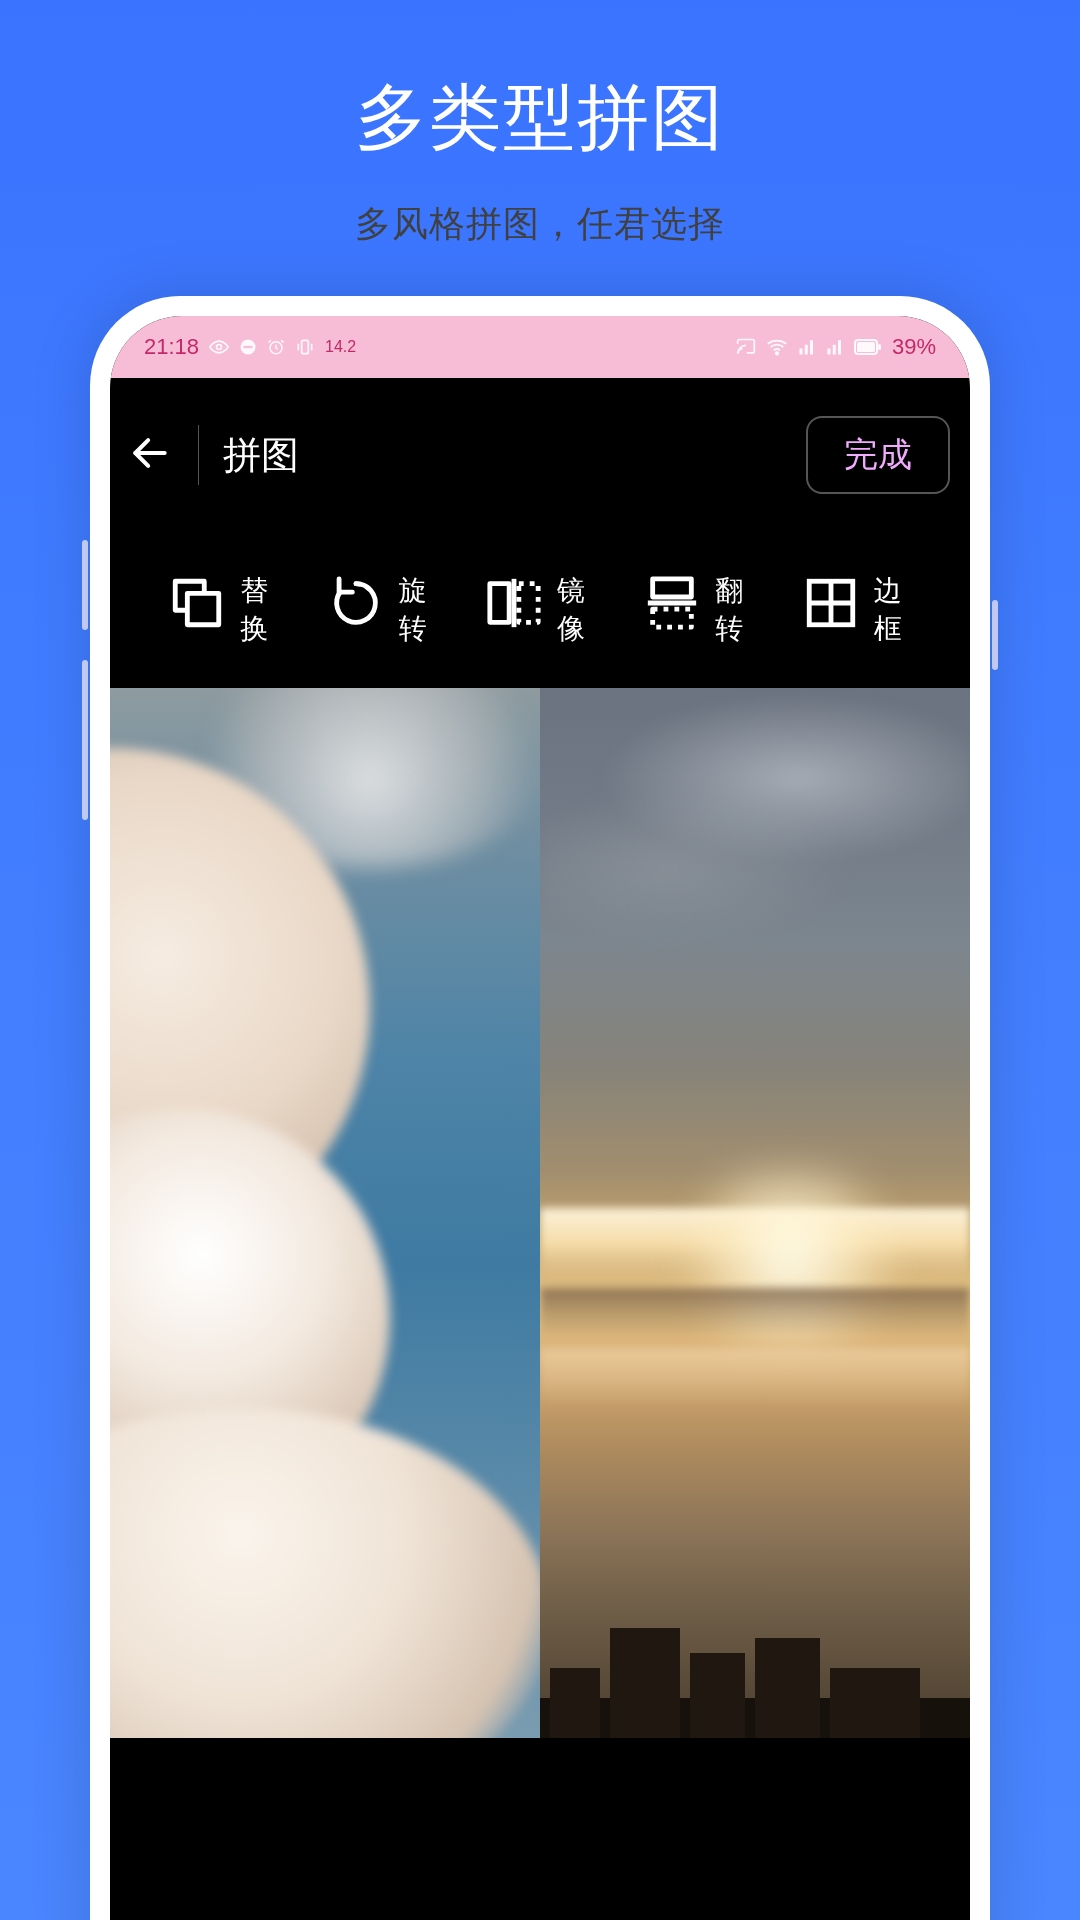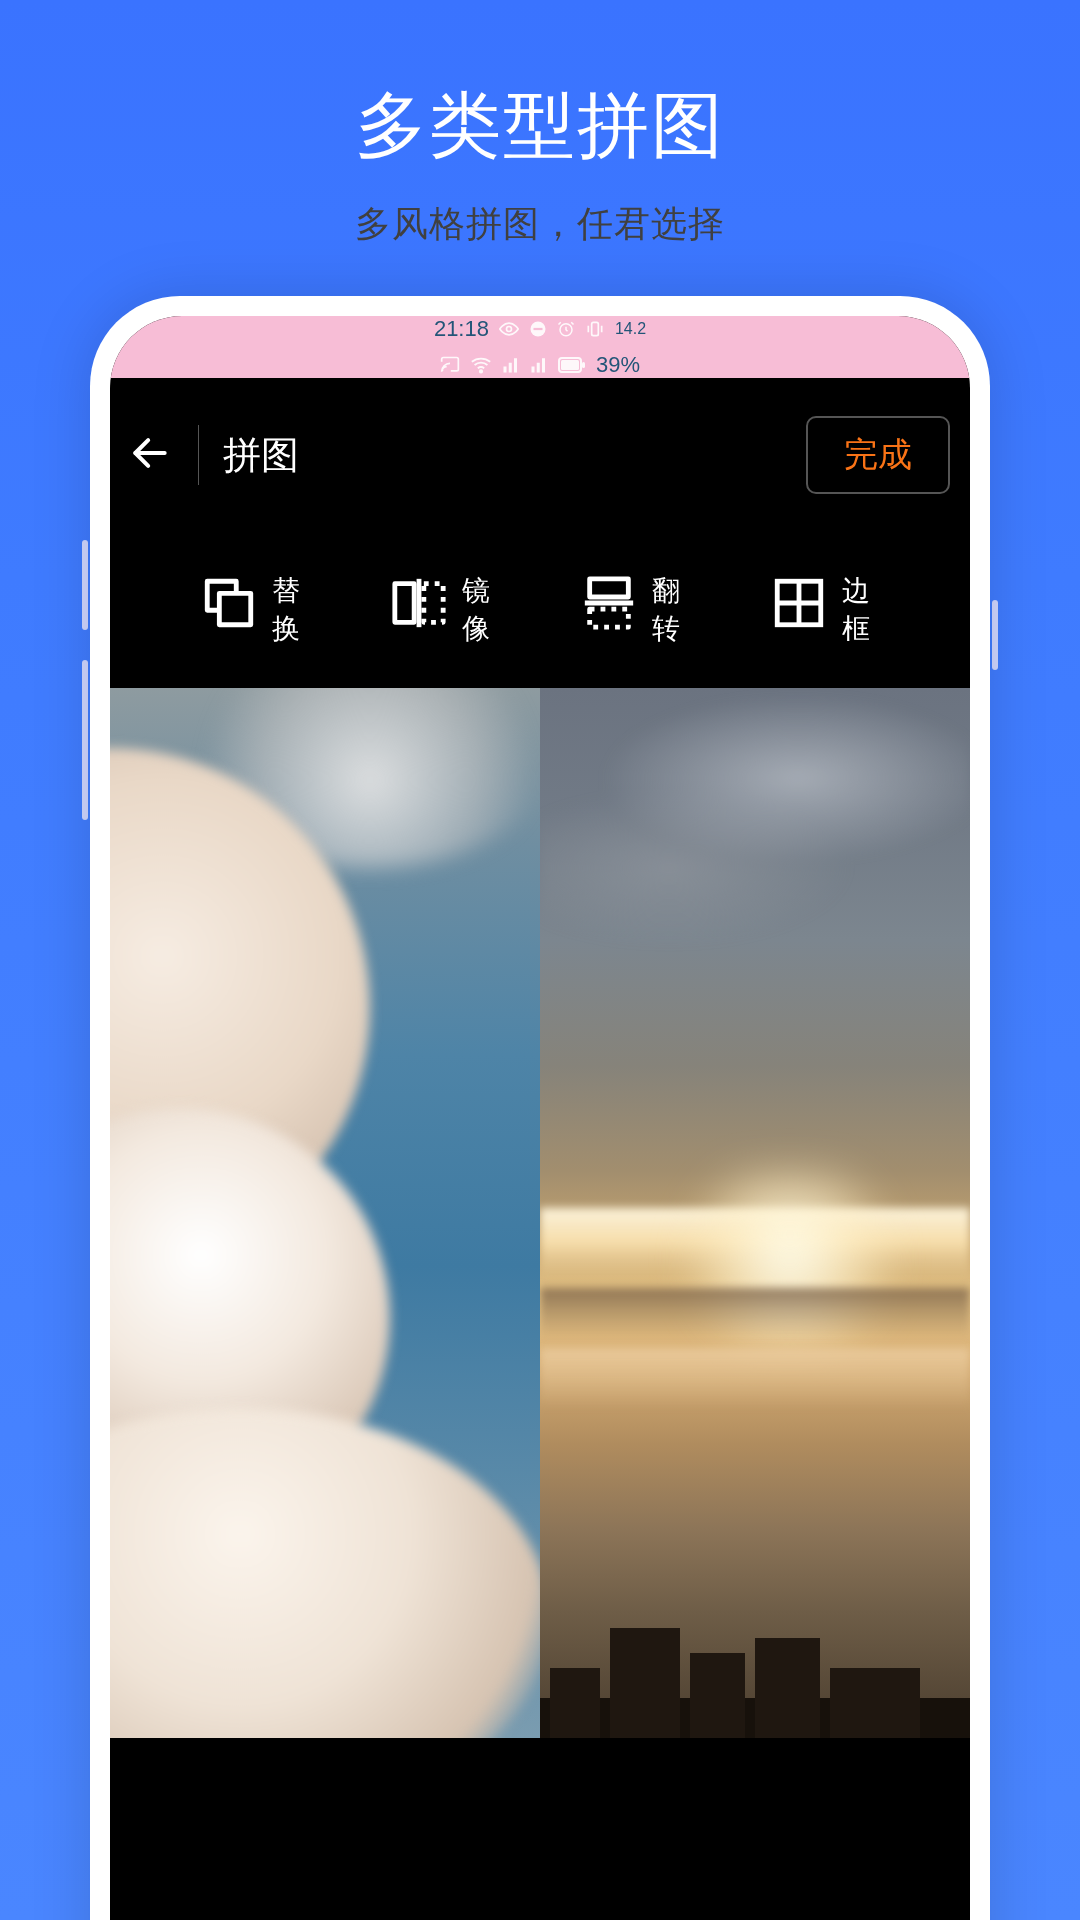--- a/index.html
+++ b/index.html
@@ -5,21 +5,21 @@
   * { margin: 0; padding: 0; box-sizing: border-box; }
   html, body { width: 1080px; height: 1920px; overflow: hidden; }
   body {
     background: linear-gradient(180deg, #3a73ff 0%, #3f7bff 30%, #4a86ff 100%);
     font-family: -apple-system, "PingFang SC", "Microsoft YaHei", sans-serif;
     position: relative;
   }
 
   .promo-title {
     position: absolute;
-    top: 78px;
+    top: 70px;
     left: 0; right: 0;
     text-align: center;
     color: #ffffff;
     font-size: 72px;
     font-weight: 400;
     letter-spacing: 2px;
   }
   .promo-subtitle {
     position: absolute;
     top: 200px;
@@ -61,25 +61,24 @@
   .side-btn.l2 { left: 82px; top: 660px; height: 160px; }
   .side-btn.r1 { right: 82px; top: 600px; height: 70px; left: auto; }
 
   
   .status-bar {
     height: 62px;
     background: #f7bdd6;
     display: flex;
     align-items: center;
     justify-content: space-between;
-    padding: 0 34px;
-    color: #0c4a6e;
+    padding: 8px 34px;
+    color: #be185d;
     font-size: 22px;
     font-weight: 500;
-    flex-direction: column;
   }
   .status-left, .status-right { display: flex; align-items: center; gap: 10px; }
   .status-left span, .status-right span { opacity: 0.9; }
   .stat-icon { display: inline-flex; }
 
   
   .app-header {
     height: 120px;
     background: #000;
     display: flex;
@@ -99,22 +98,22 @@
   }
   .header-title {
     color: #fff;
     font-size: 38px;
     font-weight: 400;
     flex: 1;
     padding-left: 6px;
   }
   .done-btn {
     border: 2px solid #555;
-    border-radius: 10px;
-    color: #f97316;
+    border-radius: 16px;
+    color: #f0abfc;
     font-size: 34px;
     padding: 14px 36px;
     cursor: pointer;
     background: transparent;
   }
 
   
   .toolbar {
     height: 190px;
     background: #000;
@@ -296,20 +295,30 @@
       <div class="tool">
         <span class="tool-icon">
           <svg width="58" height="58" viewBox="0 0 48 48" fill="none" stroke="#fff" stroke-width="4" stroke-linejoin="round">
               <rect x="6" y="6" width="24" height="24"></rect>
               <rect x="16" y="16" width="26" height="26" fill="#000"></rect>
             </svg>
         </span>
         <span class="tool-label">替换</span>
       </div>
 
+      <div class="tool">
+        <span class="tool-icon">
+          <svg width="58" height="58" viewBox="0 0 48 48" fill="none" stroke="#fff" stroke-width="4" stroke-linecap="round">
+              <path d="M24 8a16 16 0 1 1-13 6.7"></path>
+              <path d="M24 8a16 16 0 0 1 14 8.5" stroke-dasharray="3 6"></path>
+              <polyline points="10 4 10 15 21 15" fill="none"></polyline>
+            </svg>
+        </span>
+        <span class="tool-label">旋转</span>
+      </div>
 
       <div class="tool">
         <span class="tool-icon">
           <svg width="58" height="58" viewBox="0 0 48 48" fill="none" stroke="#fff" stroke-width="4" stroke-linejoin="round">
               <rect x="4" y="8" width="16" height="32"></rect>
               <rect x="28" y="8" width="16" height="32" stroke-dasharray="4 5"></rect>
               <line x1="24" y1="4" x2="24" y2="44"></line>
             </svg>
         </span>
         <span class="tool-label">镜像</span>

